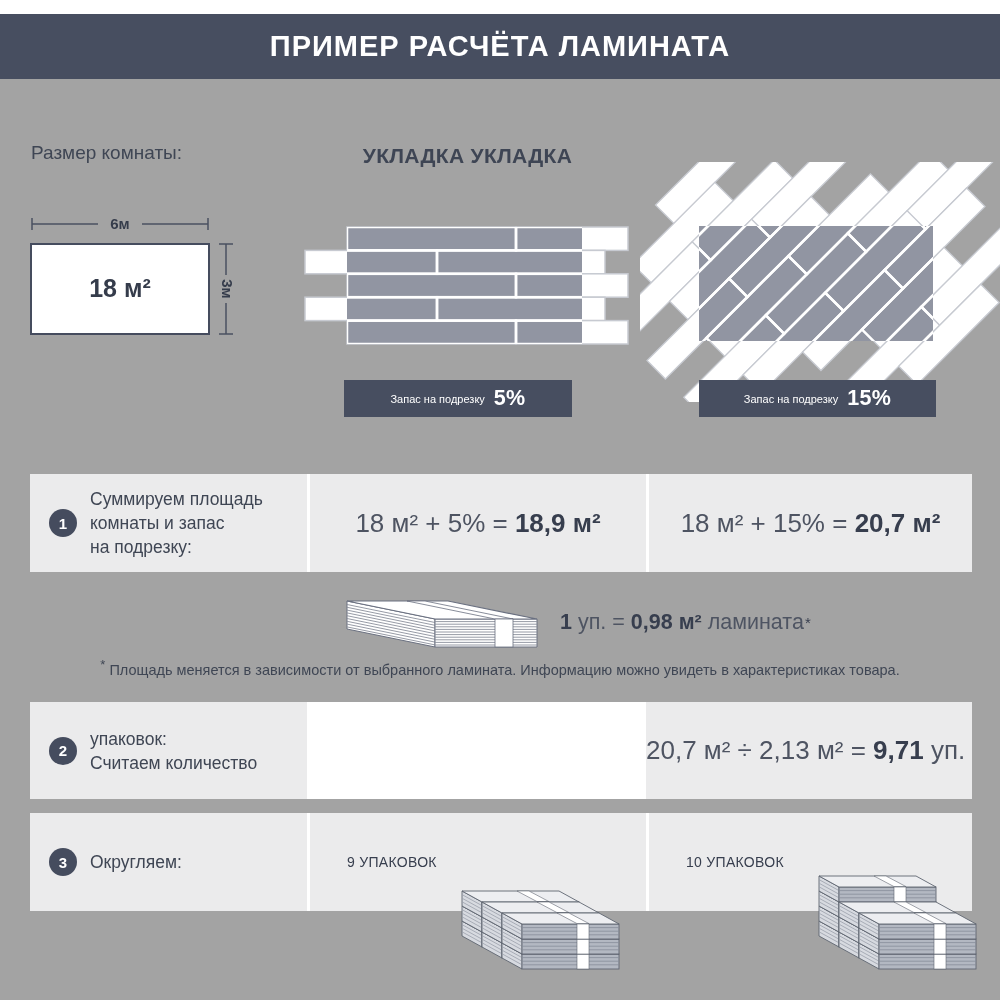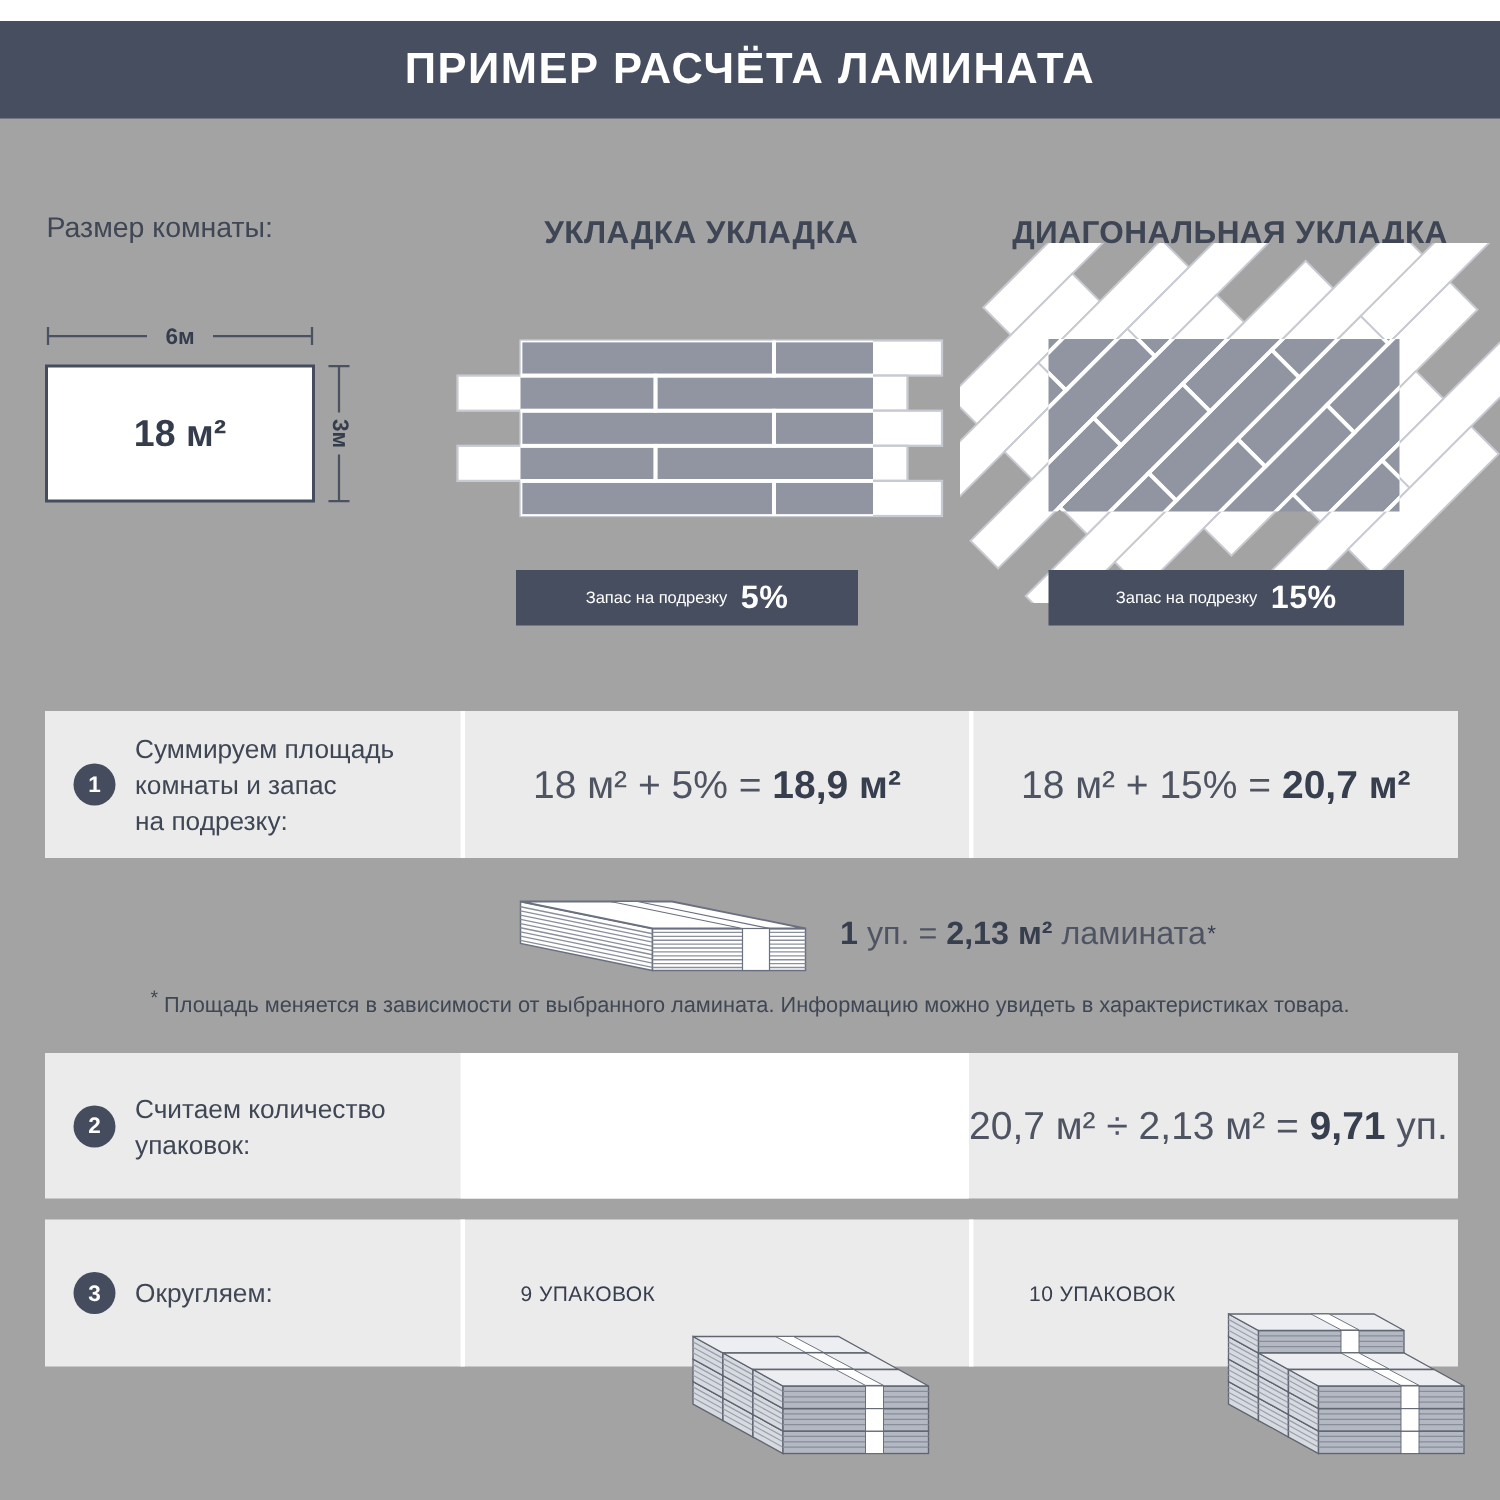--- a/index.html
+++ b/index.html
@@ -60,21 +60,20 @@
 <body>
 
 <div id="page">
 
   <div class="header">
     <h1>ПРИМЕР РАСЧЁТА ЛАМИНАТА</h1>
   </div>
 
   <div class="room-size-label">Размер комнаты:</div>
   <div class="col-title straight">УКЛАДКА УКЛАДКА</div>
-  <div class="col-title diagonal">ДИАГОНАЛЬНАЯ УКЛАДКА</div>
 
   <svg class="abs" style="left:20px;top:195px" width="230" height="140" viewBox="0 0 230 140">
     <g stroke="#4A5160" stroke-width="1.5">
       <line x1="12" y1="9" x2="12" y2="21"></line>
       <line x1="188" y1="9" x2="188" y2="21"></line>
       <line x1="12" y1="15" x2="78" y2="15"></line>
       <line x1="122" y1="15" x2="188" y2="15"></line>
     </g>
     <text x="100" y="20" text-anchor="middle" font-size="15" font-weight="bold" fill="#353C4B">6м</text>
     <rect x="11" y="35" width="178" height="90" fill="#fff" stroke="#454C5E" stroke-width="2"></rect>
@@ -227,30 +226,30 @@
       <line x1="95" y1="38" x2="197" y2="38" stroke="#8A8F9B" stroke-width="0.9"></line>
       <line x1="95" y1="40.6" x2="197" y2="40.6" stroke="#8A8F9B" stroke-width="0.9"></line>
       <line x1="95" y1="43.2" x2="197" y2="43.2" stroke="#8A8F9B" stroke-width="0.9"></line>
       <line x1="95" y1="45.8" x2="197" y2="45.8" stroke="#8A8F9B" stroke-width="0.9"></line>
       <line x1="95" y1="48.400000000000006" x2="197" y2="48.400000000000006" stroke="#8A8F9B" stroke-width="0.9"></line>
       <line x1="95" y1="51" x2="197" y2="51" stroke="#8A8F9B" stroke-width="0.9"></line>
       <polygon points="7,7 108,7 197,25 95,25" fill="#fff" stroke="#6A7080" stroke-width="1.2"></polygon>
       <polygon points="67,7 85,7 173,25 155,25" fill="#fff" stroke="#6A7080" stroke-width="0.8"></polygon>
       <rect x="155" y="25" width="18" height="28" fill="#fff" stroke="#6A7080" stroke-width="0.8"></rect>
     </svg>
-  <div class="pack-info"><b>1</b><span> уп. = </span><b>2,13 м²</b><span> ламината</span><sup>*</sup></div>
+  <div class="pack-info"><b>1</b><span> уп. = </span><b>0,98 м²</b><span> ламината</span><sup>*</sup></div>
 
   <div class="footnote"><sup>*</sup><span> Площадь меняется в зависимости от выбранного ламината. Информацию можно увидеть в характеристиках товара.</span></div>
 
   <div class="band" style="top:688px;height:97px">
     <div class="cell label">
       <div class="num-circle">2</div>
       <div class="step-text">
+        <span style="display:block">упаковок:</span>
         <span style="display:block">Считаем количество</span>
-        <span style="display:block">упаковок:</span>
       </div>
     </div>
     <div class="vdiv"></div>
     <div class="vdiv"></div>
     <div class="cell">
       <div class="formula"><span>20,7 м² ÷ 2,13 м² = </span><b>9,71</b><span> уп.</span></div>
     </div>
   </div>
 
   <div class="band" style="top:799px;height:98px">

